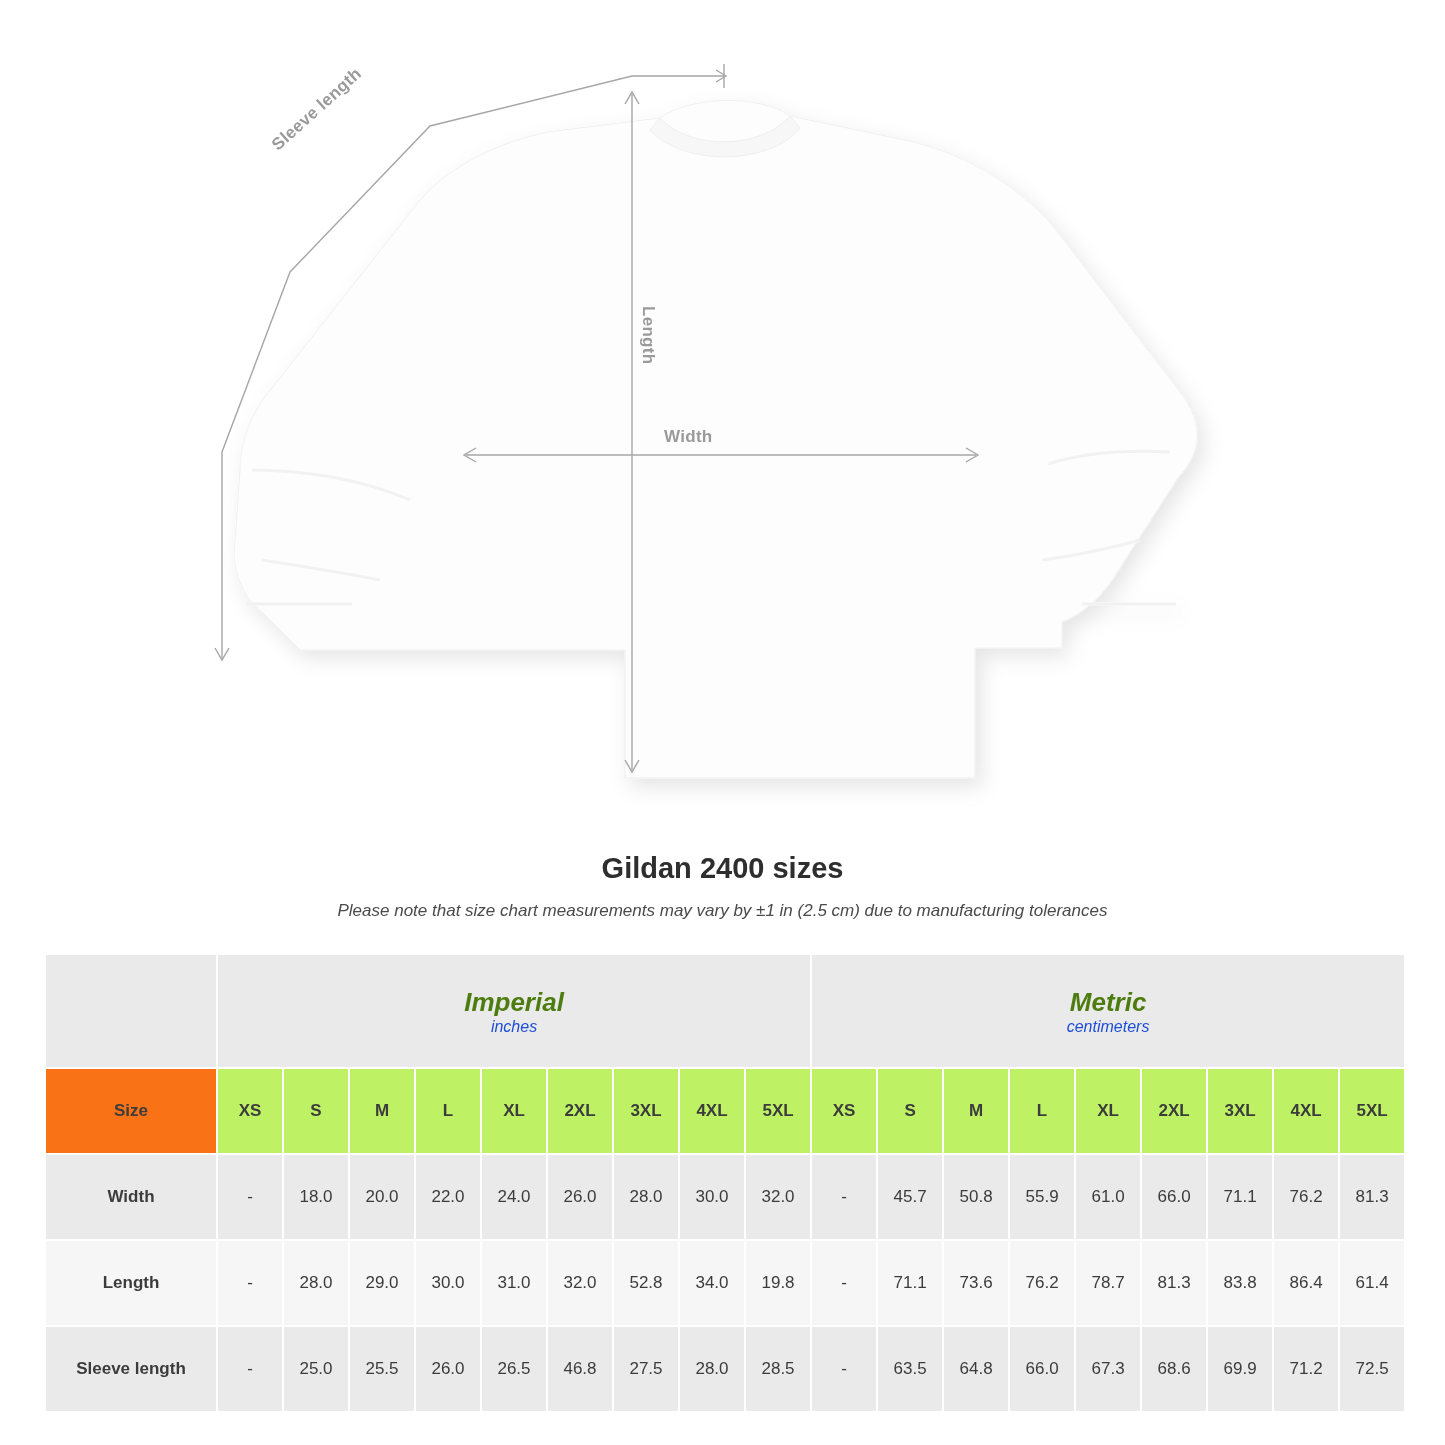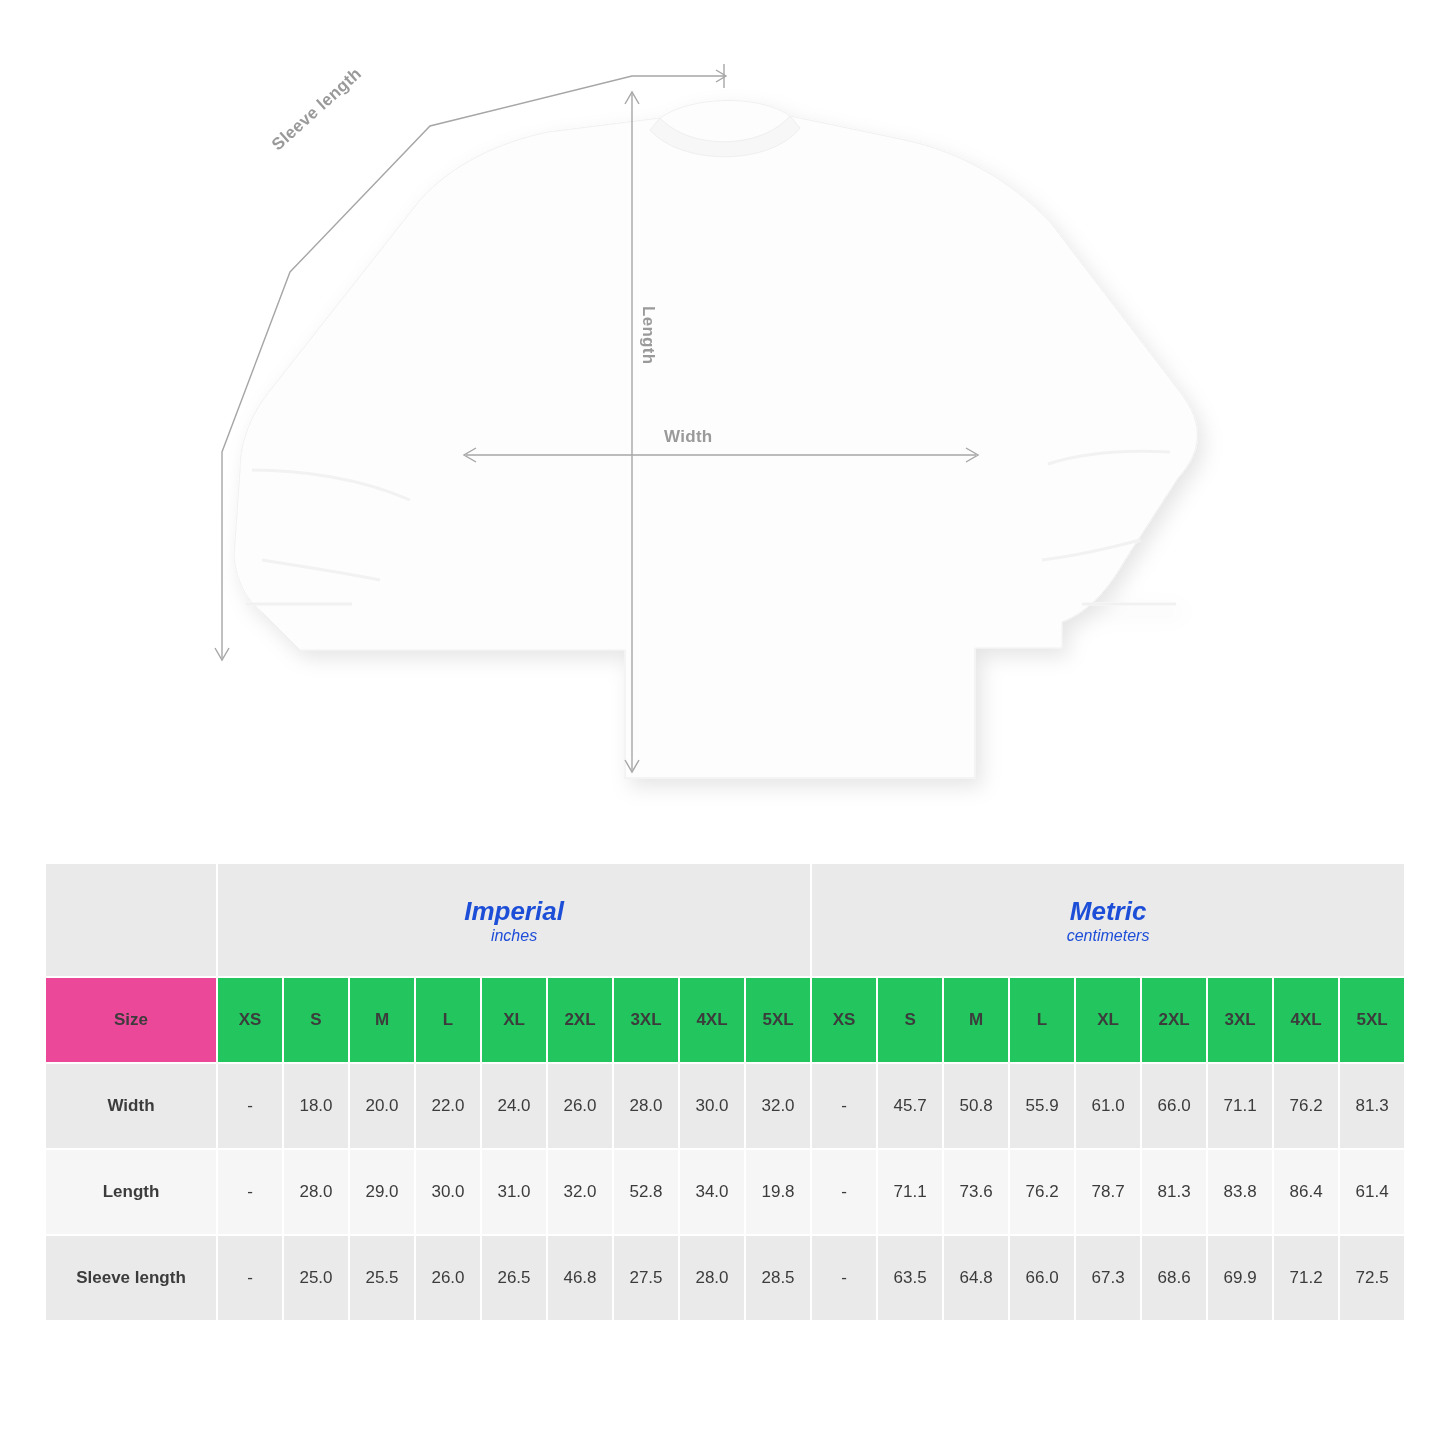--- a/index.html
+++ b/index.html
@@ -96,37 +96,37 @@
   }
   .sys-head {
     background: #eaeaea;
     height: 112px !important;
     vertical-align: middle;
   }
   .sys-name {
     font-size: 26px;
     font-weight: bold;
     font-style: italic;
-    color: #1d4ed8;
+    color: #4d7c0f;
     line-height: 1.25;
   }
   .sys-unit {
     font-size: 16px;
     font-style: italic;
     color: #1d4ed8;
   }
   .row-head {
     font-weight: bold;
     color: #333333;
     width: 172px;
   }
   tr.r-odd td { background: #eaeaea; }
   tr.r-even td { background: #f6f6f6; }
-  tr.head-row td { background: #22c55e; font-weight: bold; }
-  tr.head-row td.row-head { background: #ec4899; }
+  tr.head-row td { background: #bef264; font-weight: bold; }
+  tr.head-row td.row-head { background: #f97316; }
 </style>
 </head>
 <body>
 
 <div class="page">
 
   <div class="illustration">
     <svg class="garment-svg" width="1445" height="830" viewBox="0 0 1445 830">
       <defs>
         <filter id="softshadow" x="-20%" y="-20%" width="150%" height="150%">
@@ -188,20 +188,24 @@
 
         <path d="M724 64 L 724 88"></path>
       </g>
     </svg>
 
     <div class="dim-label sleeve">Sleeve length</div>
     <div class="dim-label length">Length</div>
     <div class="dim-label width">Width</div>
   </div>
 
+  <div class="title-block">
+    <h1 class="chart-title">Gildan 2400 sizes</h1>
+    <p class="chart-note">Please note that size chart measurements may vary by ±1 in (2.5 cm) due to manufacturing tolerances</p>
+  </div>
 
   <div class="table-wrap">
     <table class="size-table">
       <colgroup>
         <col style="width:172px">
         <col span="9" style="width:66px">
         <col span="9" style="width:66px">
       </colgroup>
       <tbody>
         <tr>

